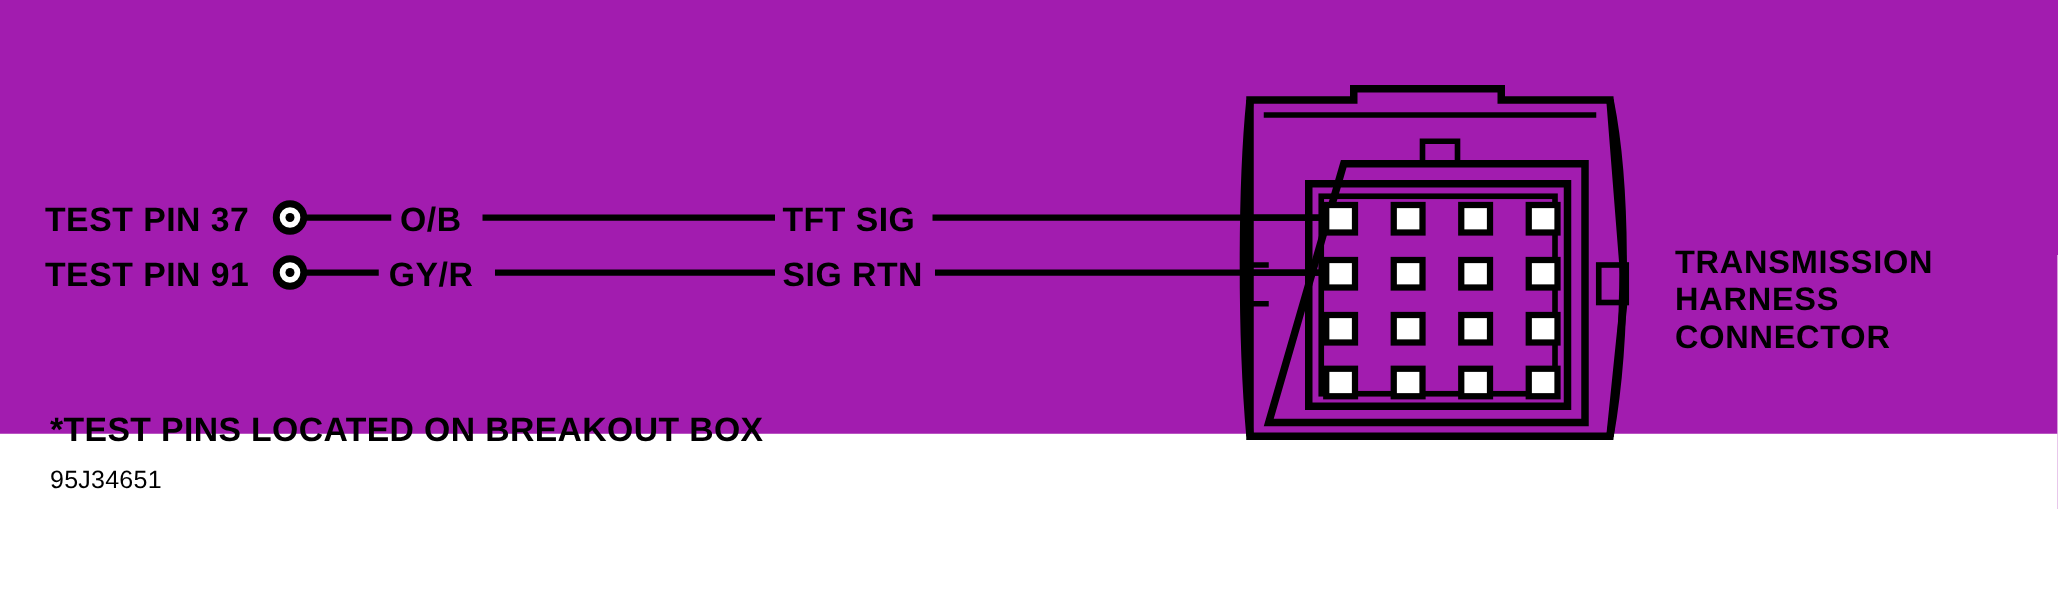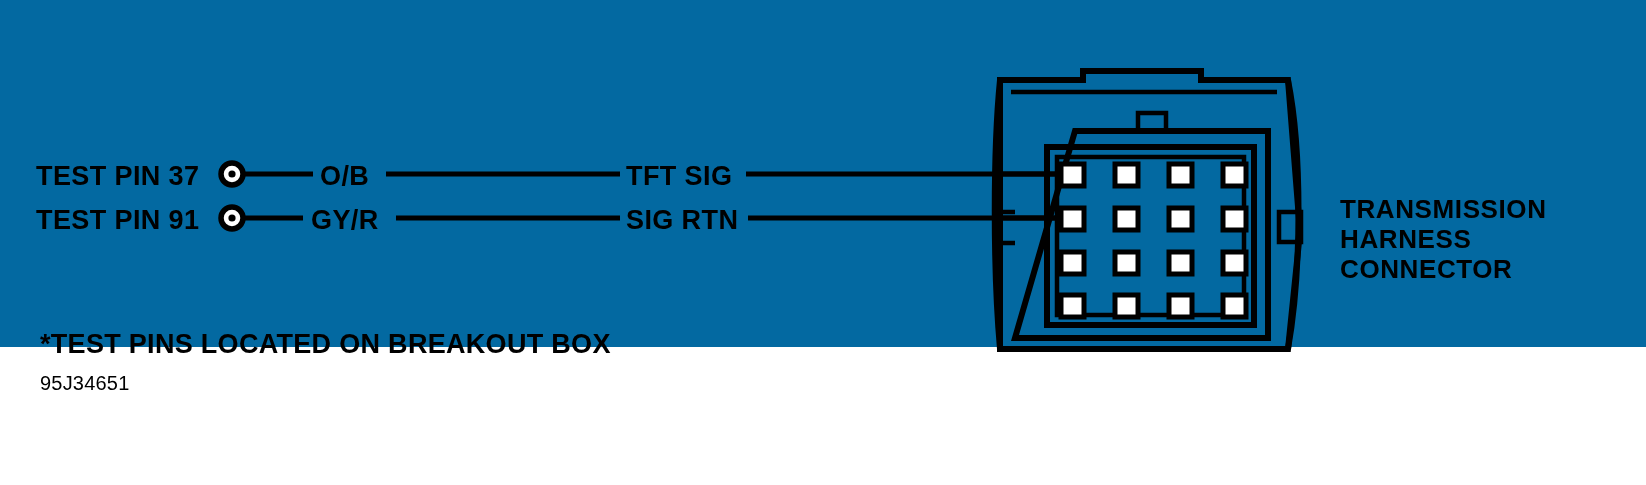--- a/index.html
+++ b/index.html
@@ -10,21 +10,21 @@
   body {
     font-family: "Liberation Sans", sans-serif;
     width: 1646px;
     height: 485px;
     overflow: hidden;
   }
   #diagram-root {
     position: relative;
     width: 1646px;
     height: 347px;
-    background: #0369a1;
+    background: #a21caf;
   }
   #wiring-svg {
     position: absolute;
     top: 0;
     left: 0;
     width: 1646px;
     height: 485px;
     display: block;
   }
   text {

